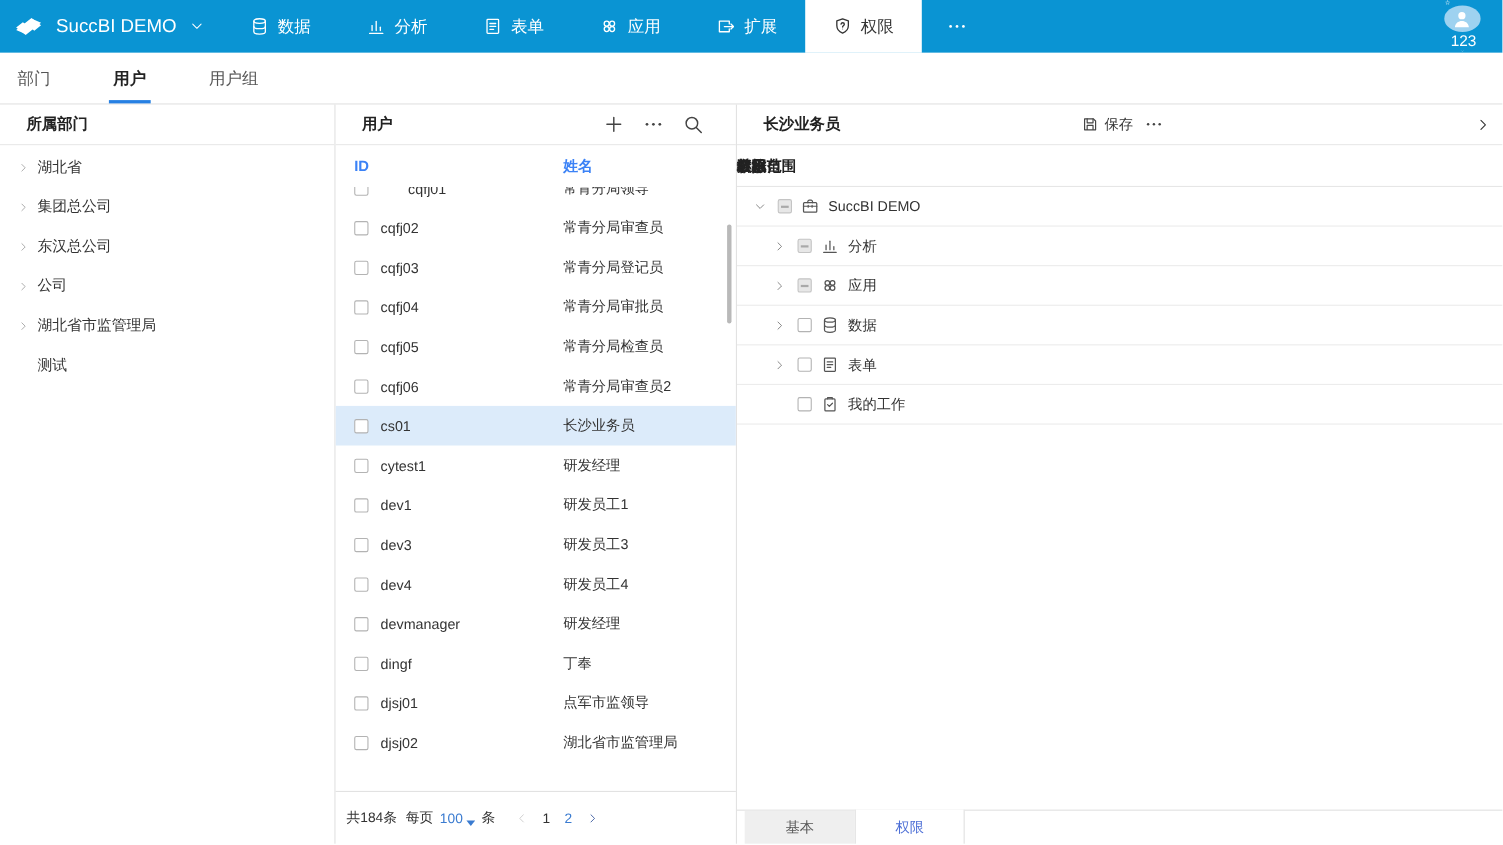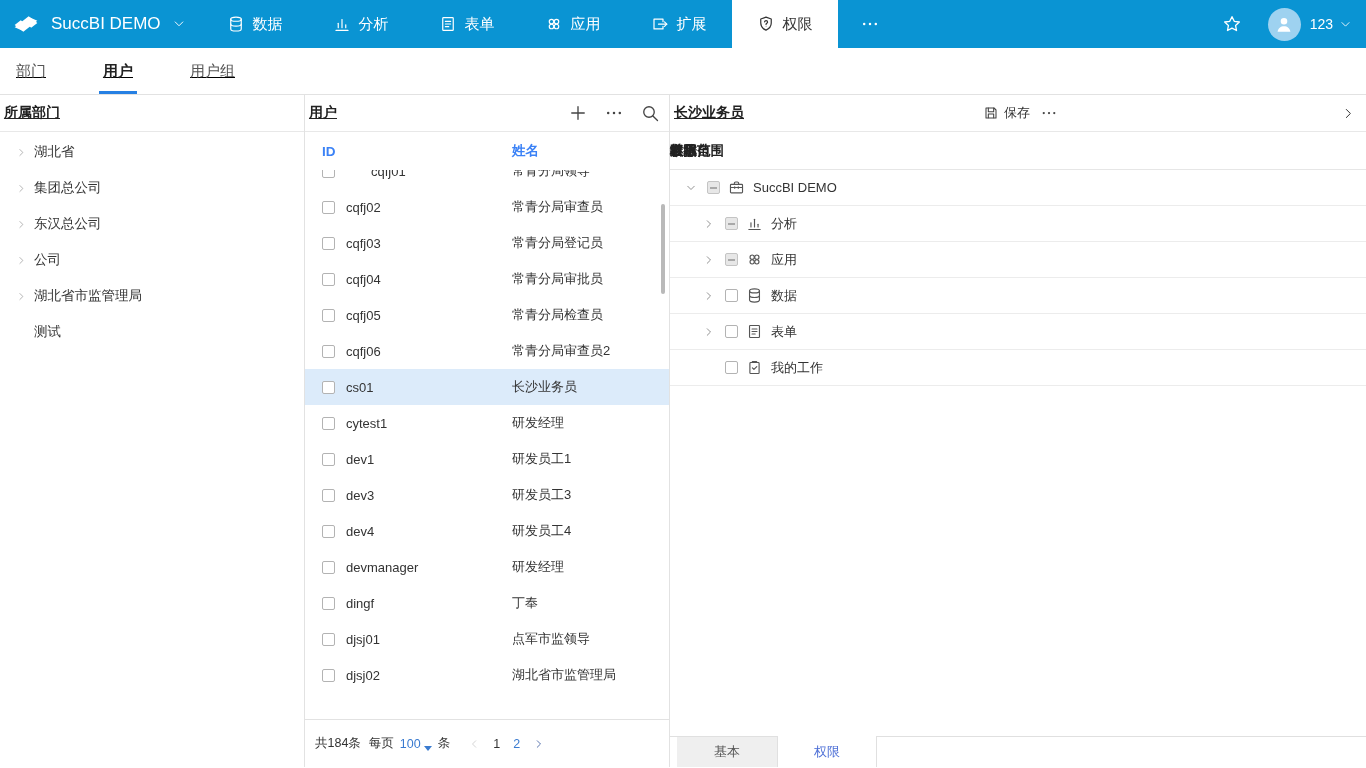--- a/index.html
+++ b/index.html
@@ -13,45 +13,45 @@
   .brand { display:flex; align-items:center; gap:9px; padding:0 16px 0 10px; cursor:pointer; }
   .brand-logo { width:32px; height:32px; }
   .brand-title { font-size:17px; }
   .brand-caret { width:14px; height:14px; margin-left:2px; }
   .nav-items { display:flex; align-items:stretch; }
   .nav-item { display:flex; align-items:center; gap:8px; padding:0 25px; font-size:15px; cursor:pointer; }
   .nav-item svg { width:18px; height:18px; }
   .nav-item.active { background:#fff; color:#333; }
   .nav-more { display:flex; align-items:center; padding:0 22px; cursor:pointer; }
   .nav-more svg { width:20px; height:20px; }
-  .topnav-right { margin-left:auto; display:flex; align-items:center; padding-right:14px; }
+  .topnav-right { margin-left:auto; display:flex; align-items:center; padding-right:14px;flex-direction:column; }
   .star-btn { width:20px; height:20px; margin-right:26px; cursor:pointer; }
   .avatar { width:33px; height:33px; border-radius:50%; background:#9ed2f0;
             display:flex; align-items:center; justify-content:center; cursor:pointer; }
   .avatar svg { width:24px; height:24px; stroke:none; }
   .username { font-size:14px; margin:0 6px 0 9px; }
   .user-caret { width:13px; height:13px; }
 
   
   .tabstrip { height:47px; border-bottom:1px solid #e2e2e2; display:flex; align-items:stretch;
-              padding-left:16px; background:#fff;text-decoration:underline; }
+              padding-left:16px; background:#fff; }
   .tab { position:relative; display:flex; align-items:center; margin-right:57px;
          font-size:15px; color:#555; cursor:pointer; }
   .tab.active { color:#222; font-weight:bold; }
   .tab.active::after { content:""; position:absolute; left:-4px; right:-4px; bottom:0;
                        height:3px; background:#2680e3; }
 
   
   .main { display:flex; height:672px; }
   .panel-left  { width:305px; border-right:1px solid #e2e2e2; display:flex; flex-direction:column; }
   .panel-mid   { width:365px; border-right:1px solid #e2e2e2; display:flex; flex-direction:column; }
   .panel-right { flex:1; display:flex; flex-direction:column; }
   .panel-header { height:37px; flex:none; border-bottom:1px solid #e8e8e8; display:flex;
-                  align-items:center; padding:0 4px; font-size:14px; font-weight:bold;
-                  color:#222; position:relative;text-decoration:underline; }
+                  align-items:center; padding:0 24px; font-size:14px; font-weight:bold;
+                  color:#222; position:relative; }
 
   
   .dept-tree { padding-top:2px; }
   .dept-item { height:36px; display:flex; align-items:center; padding-left:16px;
                font-size:13.5px; color:#333; cursor:pointer; }
   .dept-item .chev { width:18px; flex:none; color:#999; display:flex; align-items:center; }
   .dept-item .chev svg { width:11px; height:11px; }
   .dept-item .chev.hidden svg { visibility:hidden; }
 
   

